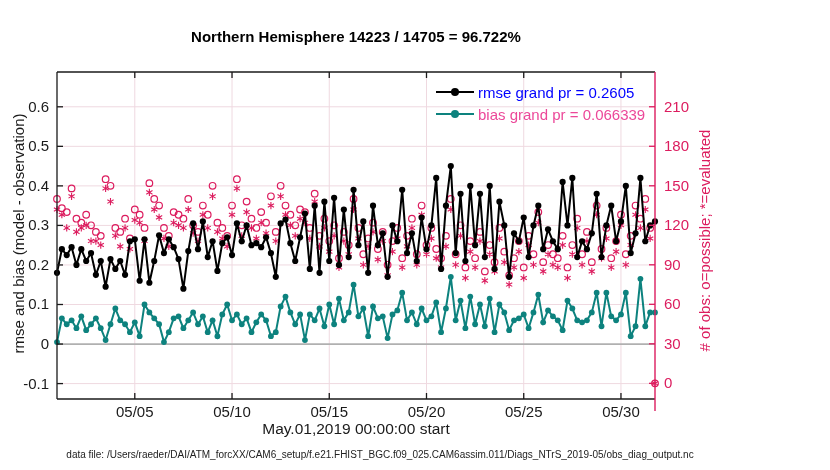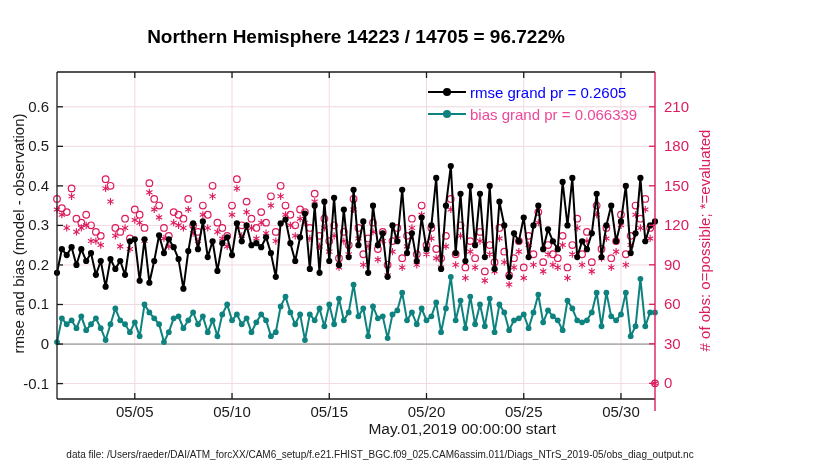--- a/index.html
+++ b/index.html
@@ -1,28 +1,28 @@
 <!DOCTYPE html>
 <html><head>
 <meta charset="utf-8">
 <style>
   html,body{margin:0;padding:0;background:#ffffff;}
   body{font-family:"Liberation Sans","DejaVu Sans",sans-serif;}
   #figure{position:relative;width:830px;height:470px;background:#fff;overflow:hidden;}
   #chart-svg{position:absolute;left:0;top:0;}
   .title-block{position:absolute;left:56px;top:26px;width:600px;text-align:center;
-    font-weight:bold;font-size:19px;line-height:21px;color:#000;}
+    font-weight:bold;font-size:15px;line-height:21px;color:#000;}
   .ylabel-left{position:absolute;left:-147px;top:225px;width:330px;text-align:center;
     font-size:15px;color:#1a1a1a;transform:rotate(-90deg);}
   .ylabel-right{position:absolute;left:539px;top:232px;width:330px;text-align:center;
     font-size:15px;transform:rotate(-90deg);}
-  .xlabel{position:absolute;left:156px;top:420px;width:400px;text-align:right;
+  .xlabel{position:absolute;left:156px;top:420px;width:400px;text-align:center;
     font-size:15.5px;color:#1a1a1a;}
   .legend{position:absolute;left:428px;top:81px;}
-  .legend-entry{display:flex;align-items:center;height:22px;}
+  .legend-entry{display:flex;align-items:center;height:22px;margin-left:8px;}
   .legend-swatch{position:relative;width:38px;height:8px;margin-right:4px;}
   .legend-swatch .lg-line{position:absolute;left:0;top:3px;width:38px;height:2px;}
   .legend-swatch .lg-dot{position:absolute;left:15px;top:0;width:8px;height:8px;border-radius:50%;}
   .legend-label{font-size:15px;color:#0000ff;}
   .footer{position:absolute;left:0;top:449px;width:760px;text-align:center;
     font-size:10px;color:#222;}
 </style>
 </head>
 <body>
 

